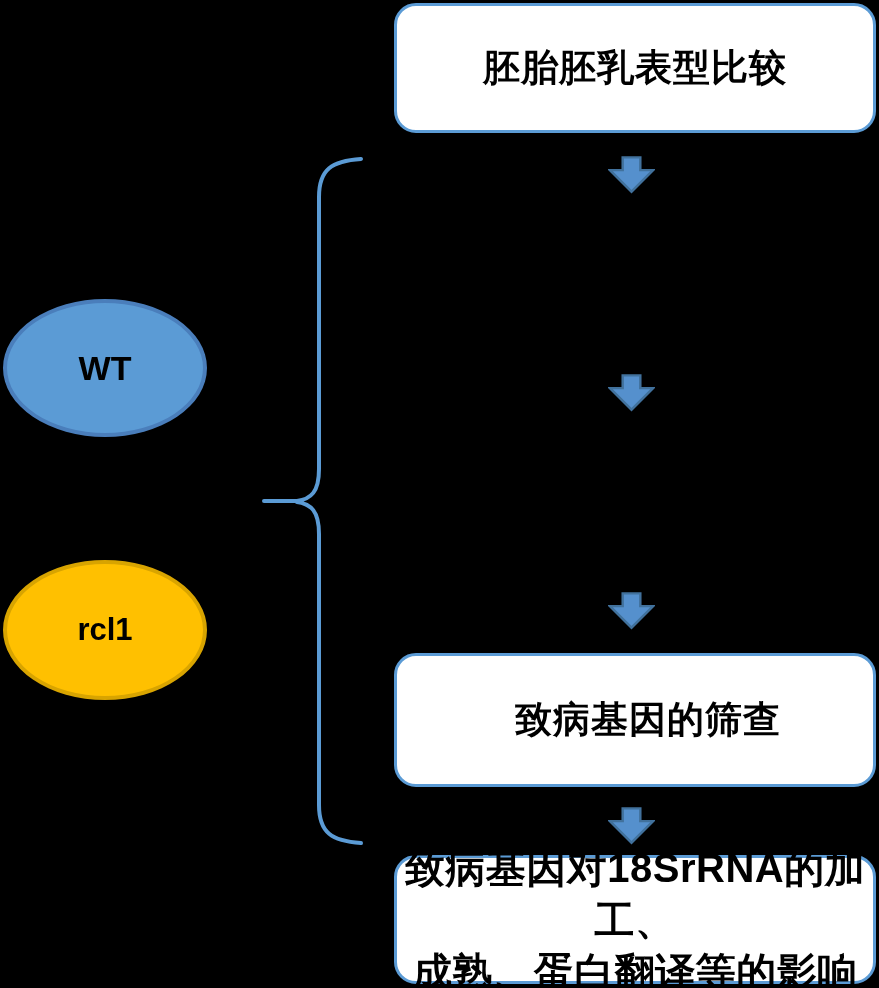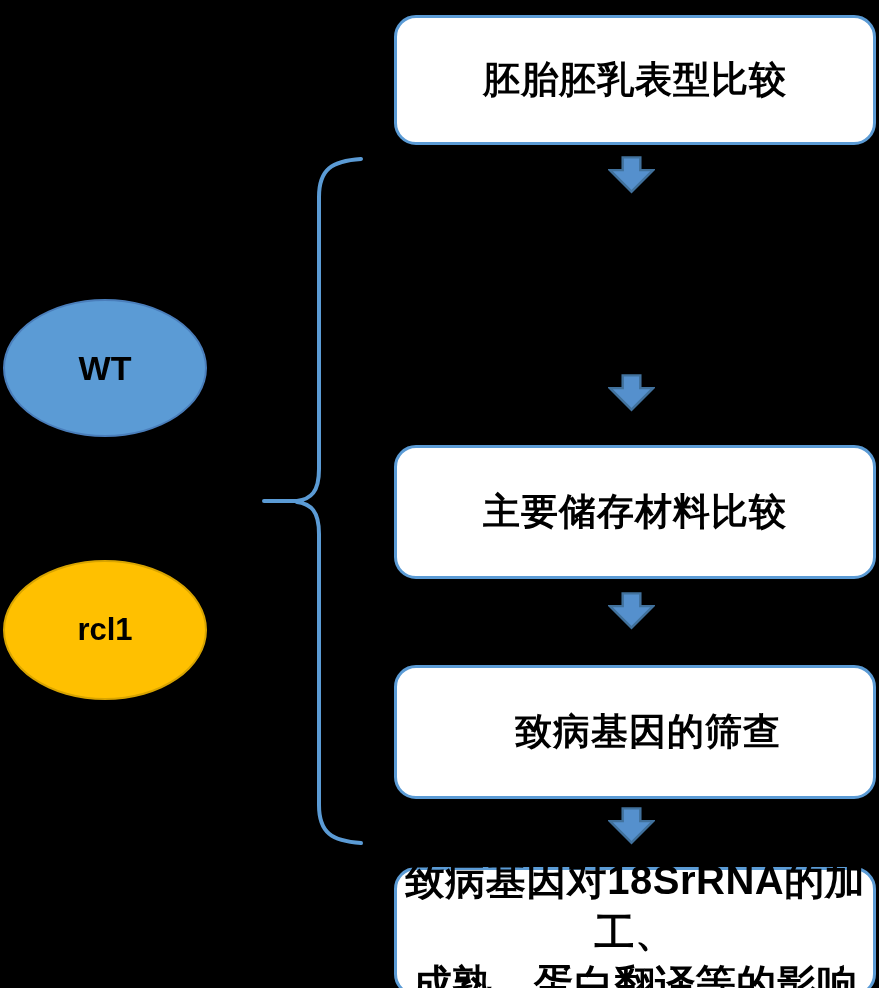--- a/index.html
+++ b/index.html
@@ -17,21 +17,21 @@
   }
   .overlay-svg {
     position: absolute;
     left: 0;
     top: 0;
     pointer-events: none;
   }
   .ellipse {
     position: absolute;
     border-radius: 50%;
-    border: 2px solid #a21caf;
+    border: 4px solid #a21caf;
     box-sizing: border-box;
     display: flex;
     align-items: center;
     justify-content: center;
     color: var(--text, #000);
     font-weight: 700;
   }
   .ellipse.wt {
     left: 3px;
     top: 299px;
@@ -55,21 +55,20 @@
     border: 3px solid var(--box-border, #5B9BD5);
     border-radius: 22px;
     display: flex;
     align-items: center;
     justify-content: center;
     text-align: center;
     color: var(--text, #000);
     font-weight: 700;
     font-size: 37px;
     letter-spacing: 1px;
-    margin-top: 12px;
   }
   .flow-box .label {
     white-space: pre-line;
     line-height: 1.3;
   }
   .box1 { top: 3px;   height: 130px; }
   .box2 { top: 210px; height: 134px; }
   .box3 { top: 433px; height: 134px; }
   .box4 { top: 653px; height: 134px; padding-left: 26px; }
   .box5 { top: 855px; height: 129px; font-size: 40px; letter-spacing: 0.5px; }
@@ -97,23 +96,20 @@
   <div class="ellipse wt" style="background: rgb(91, 155, 213); border-color: rgb(74, 126, 187);">
     <span>WT</span>
   </div>
   <div class="ellipse rcl1" style="background: rgb(255, 192, 0); border-color: rgb(216, 164, 0);">
     <span>rcl1</span>
   </div>
 
   <div class="flow-box box1">
     <span class="label">胚胎胚乳表型比较</span>
   </div>
-  <div class="flow-box box3">
-    <span class="label">主要储存材料比较</span>
-  </div>
   <div class="flow-box box4">
     <span class="label">致病基因的筛查</span>
   </div>
   <div class="flow-box box5">
     <span class="label">致病基因对18SrRNA的加工、
 成熟、蛋白翻译等的影响</span>
   </div>
 
   <svg class="arrow a1" viewBox="0 0 48 38" aria-hidden="true">
     <polygon points="15,1 33,1 33,14 46,14 24,36 2,14 15,14" style="fill: var(--arrow-fill, #5590CD); stroke: var(--arrow-border, #41719C);" stroke-width="2.5" stroke-linejoin="miter"></polygon>

